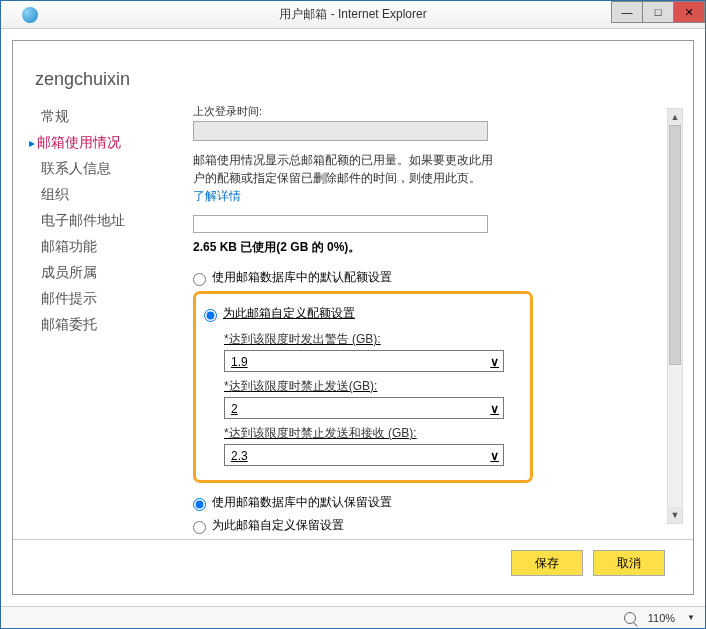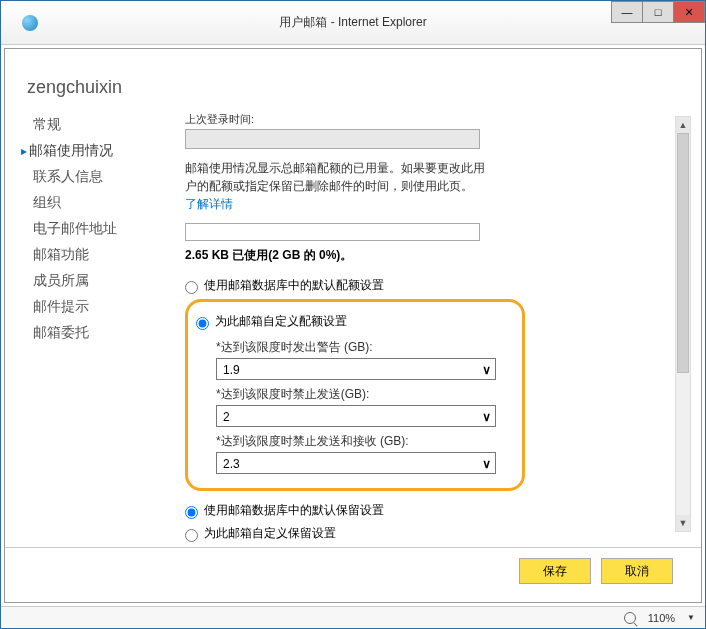--- a/index.html
+++ b/index.html
@@ -1,55 +1,55 @@
 <!DOCTYPE html>
 <html><head>
   <meta charset="utf-8">
   <style>
     * { box-sizing: border-box; margin: 0; padding: 0; }
     body { font-family: "Microsoft YaHei", "Segoe UI", sans-serif; font-size: 12px; background: #fff; }
     
     .window { width: 706px; height: 629px; border: 1px solid #2e6da4; display: flex; flex-direction: column; background: #fff; }
     
-    .titlebar { height: 44px; background: linear-gradient(#fff, #f0f0f0); border-bottom: 1px solid #ccc; display: flex; align-items: center; position: relative; padding-left: 15px; }
+    .titlebar { height: 28px; background: linear-gradient(#fff, #f0f0f0); border-bottom: 1px solid #ccc; display: flex; align-items: center; position: relative; padding-left: 15px; }
     .titlebar-icon { width: 16px; height: 16px; margin-left: 6px; border-radius: 50%; background: radial-gradient(circle at 30% 30%, #8bd4f7, #1e88c7); display: inline-block; }
     .titlebar-text { position: absolute; left: 50%; transform: translateX(-50%); color: #333; font-size: 12px; }
     .titlebar-controls { display: flex; margin-left: auto; height: 100%; }
     .titlebar-btn { width: 32px; height: 22px; border: 1px solid #888; background: #ddd; margin-left: -1px; display: flex; align-items: center; justify-content: center; font-family: Arial; font-size: 11px; cursor: pointer; }
     .titlebar-btn.close { background: #d9534f; color: #000; }
     
-    .body { flex: 1; display: flex; flex-direction: column; overflow: hidden; border: 1px solid #999; margin: 3px; }
+    .body { flex: 1; display: flex; flex-direction: column; overflow: hidden; border: 1px solid #999; margin: 11px; }
     
     .main-heading { font-size: 18px; color: #555; padding: 28px 0 14px 22px; font-weight: normal; }
     
     .layout { flex: 1; display: flex; overflow: hidden; }
     
     .sidebar { width: 180px; padding: 0 0 0 16px; }
     .nav-item { display: block; color: #555; font-size: 14px; padding: 4px 0; cursor: pointer; }
-    .nav-item.active { color: #404040; }
+    .nav-item.active { color: #be185d; }
     .nav-item.active::before { content: "▸"; color: #0072c6; margin-right: 2px; font-size: 12px; }
     .nav-item:not(.active) { padding-left: 12px; }
     
     .content { flex: 1; position: relative; padding-right: 30px; overflow: hidden; }
     .scroll-area { height: 430px; overflow-y: auto; padding-right: 6px; }
     
     .field-label { color: #333; font-size: 11px; margin-bottom: 2px; }
     .readonly-box { width: 295px; height: 20px; background: #e8e8e8; border: 1px solid #aaa; margin-bottom: 10px; }
     
     .desc { font-size: 12px; color: #333; line-height: 1.5; max-width: 300px; }
     .desc a { color: #0072c6; text-decoration: none; cursor: pointer; }
     
     .usage-bar { width: 295px; height: 18px; border: 1px solid #aaa; background: #fff; margin: 10px 0 6px 0; }
     .usage-text { font-size: 12px; font-weight: bold; margin-bottom: 10px; }
     
     .radio-row { display: flex; align-items: flex-end; font-size: 12px; padding: 3px 0; }
     .radio-row input[type="radio"] { margin-right: 6px; cursor: pointer; }
     .radio-row label { cursor: pointer; }
     
-    .highlight-box { border: 3px solid #f5a623; border-radius: 16px; padding: 8px 18px 14px 8px; margin: 2px 0 8px 0; max-width: 340px; }
+    .highlight-box { border: 3px solid #f5a623; border-radius: 7px; padding: 8px 18px 14px 8px; margin: 2px 0 8px 0; max-width: 340px; text-decoration: underline; }
     
     .form-group { margin-top: 6px; padding-left: 20px; }
     .form-group .fg-label { font-size: 12px; color: #333; margin-bottom: 2px; }
     .select-box { width: 280px; height: 22px; border: 1px solid #777; background: #fff; display: flex; align-items: center; justify-content: space-between; padding: 2px 4px 0 6px; cursor: pointer; font-size: 12px; }
     .select-box .chev { font-weight: bold; }
     
     .footer { border-top: 1px solid #ccc; padding: 10px 28px 18px; display: flex; justify-content: flex-end; gap: 10px; }
     .btn { width: 72px; height: 26px; border: 1px solid #aaa; background: #fde047; font-size: 12px; cursor: pointer; }
     
     .statusbar { height: 22px; border-top: 1px solid #ccc; display: flex; align-items: center; justify-content: flex-end; padding: 0 10px; font-size: 11px; color: #333; background: #f7f7f7; gap: 12px; }

